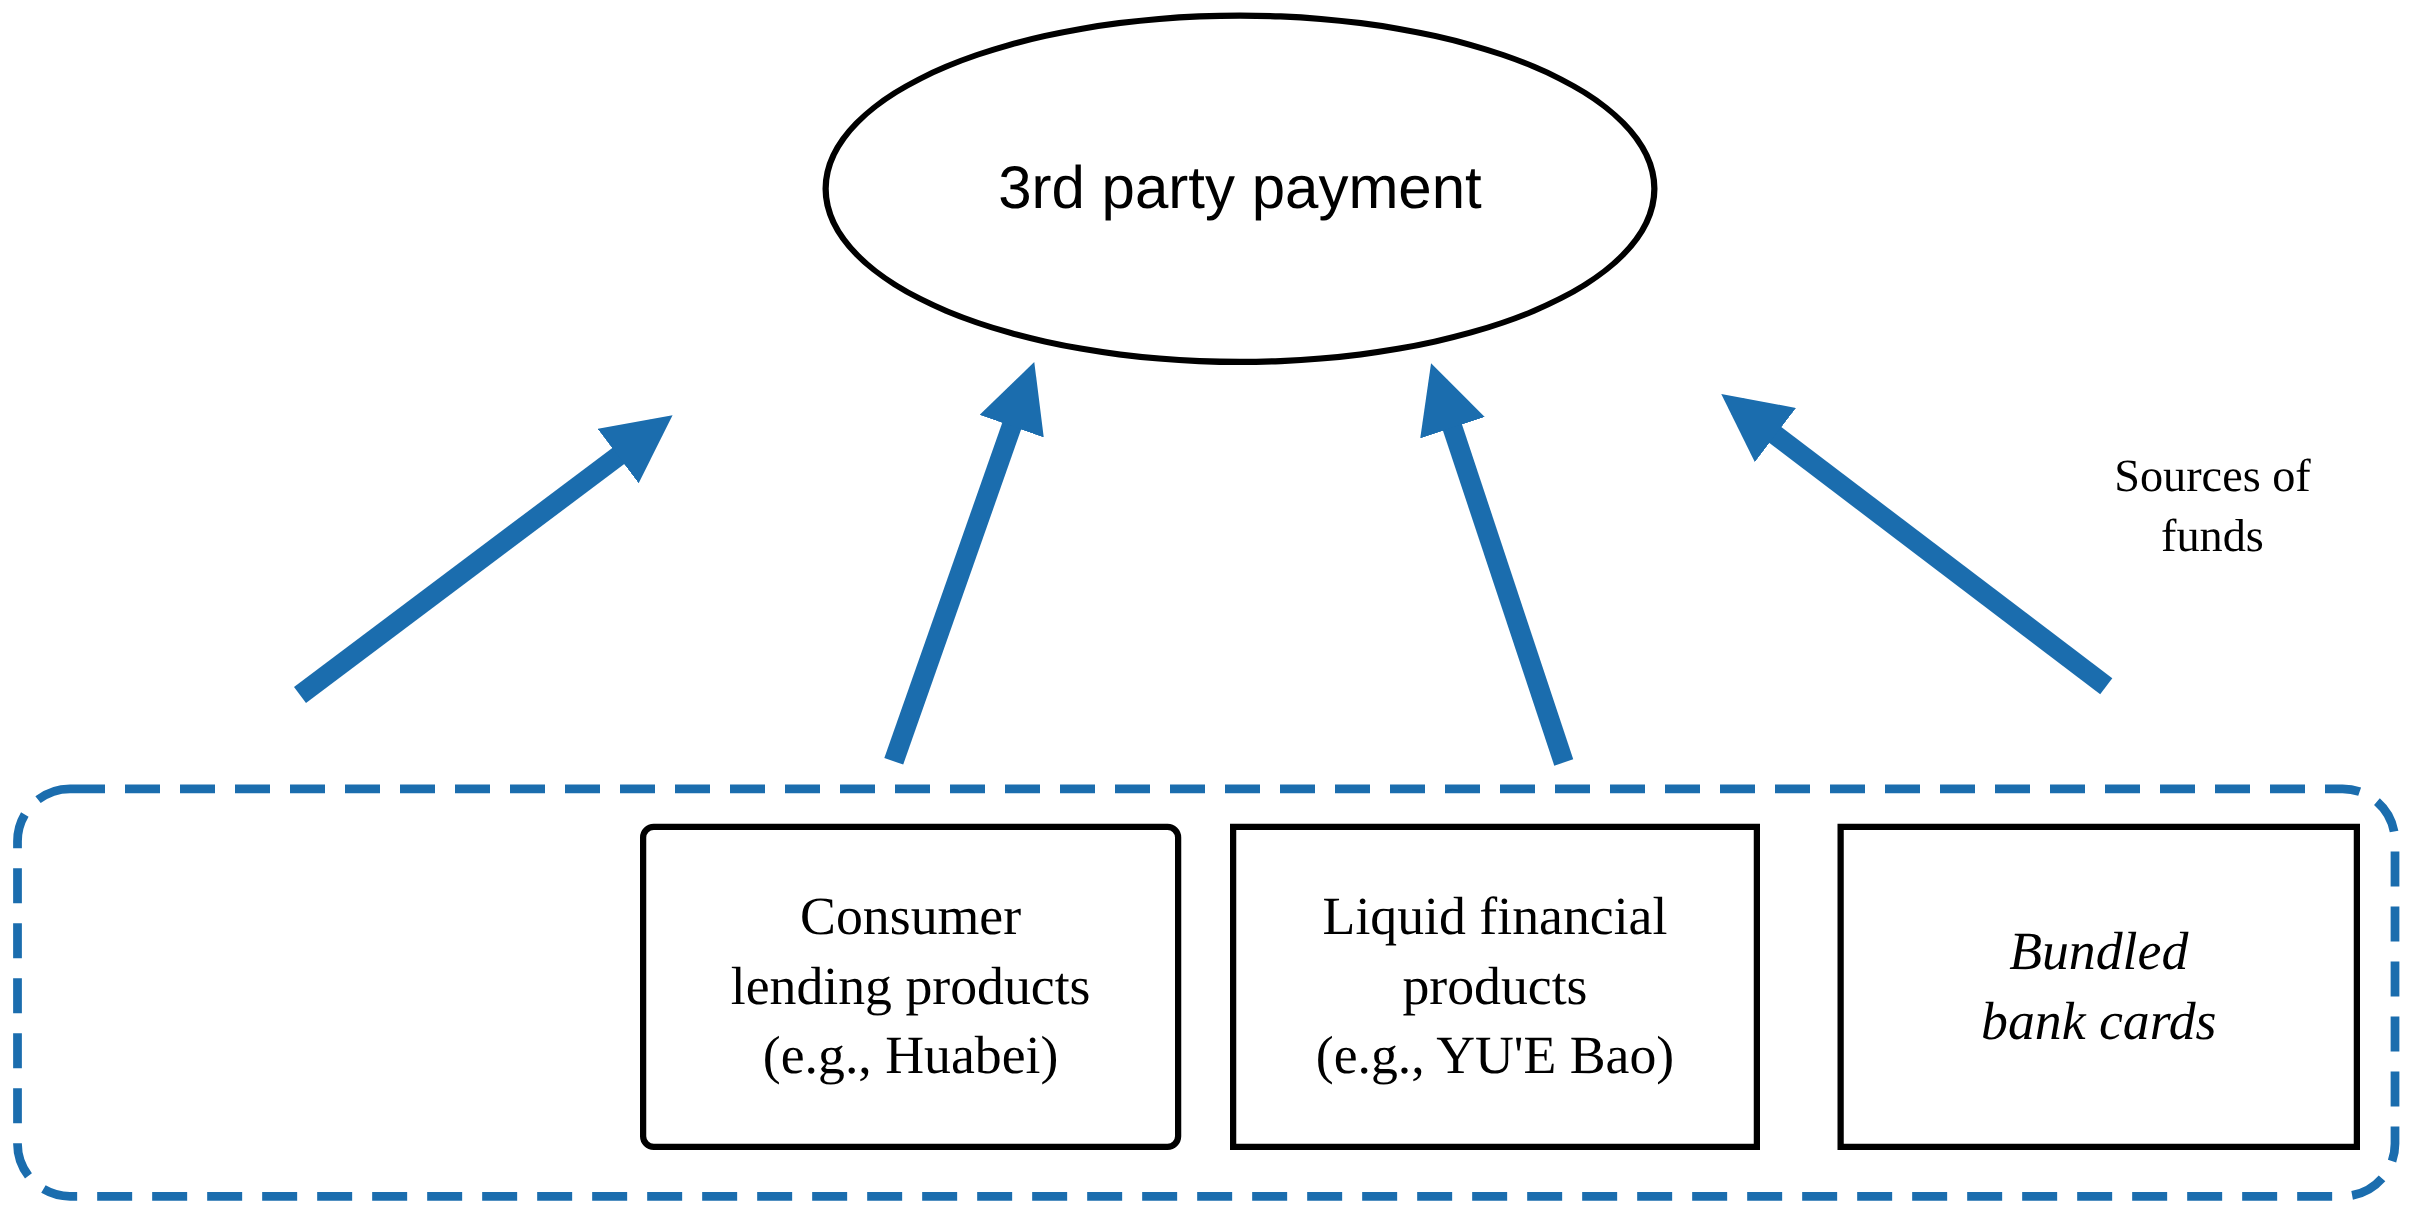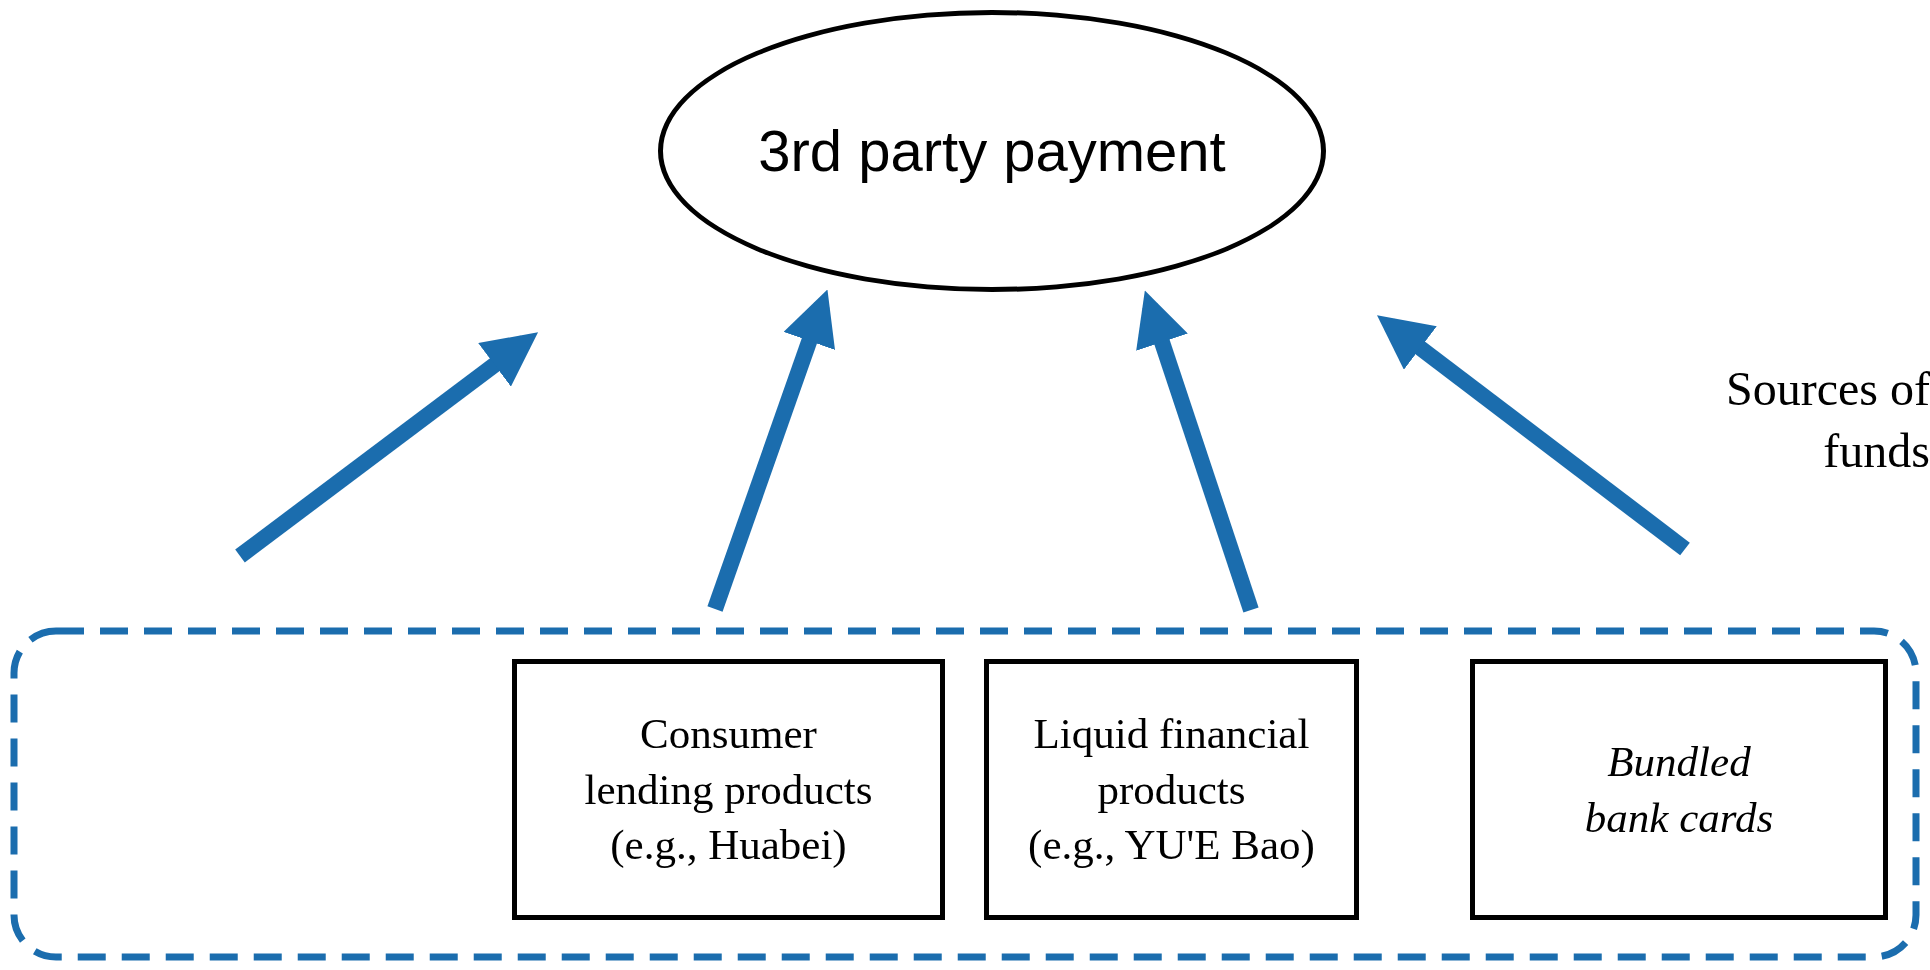--- a/index.html
+++ b/index.html
@@ -28,21 +28,21 @@
     height: 282px;
     border: 5px solid var(--node-border);
     border-radius: 50%;
     background: var(--background);
     display: flex;
     align-items: center;
     justify-content: center;
   }
   .ellipse-node .label {
     font-family: "Liberation Sans", sans-serif;
-    font-size: 58px;
+    font-size: 48px;
     white-space: pre-line;
     text-align: center;
     line-height: 1.15;
   }
   
   #arrows-layer {
     position: absolute;
     left: 0; top: 0;
     width: 1930px;
     height: 970px;
@@ -60,32 +60,32 @@
     justify-content: center;
   }
   .source-box .label {
     font-size: 43px;
     line-height: 1.3;
     white-space: pre-line;
     text-align: center;
     padding: 0 8px;
   }
   #box-account-balance   { left: 71px;   width: 391px; }
-  #box-consumer-lending  { left: 512px;  width: 433px; }
-  #box-liquid-financial  { left: 984px;  width: 375px; }
+  #box-consumer-lending  { left: 512px;  width: 433px; border-radius: 11px; }
+  #box-liquid-financial  { left: 984px;  width: 424px; }
   #box-bundled-bank-cards{ left: 1470px; width: 418px; font-style: italic; }
   
   .side-label {
     position: absolute;
     left: 1610px;
     top: 358px;
     width: 320px;
-    font-size: 48px;
+    font-size: 37px;
     line-height: 1.3;
-    text-align: right;
+    text-align: center;
     white-space: pre-line;
   }
 </style>
 </head>
 <body>
 
 <div id="canvas">
 
   <svg id="arrows-layer" width="1930" height="970" viewBox="0 0 1930 970" xmlns="http://www.w3.org/2000/svg">
     <defs>

